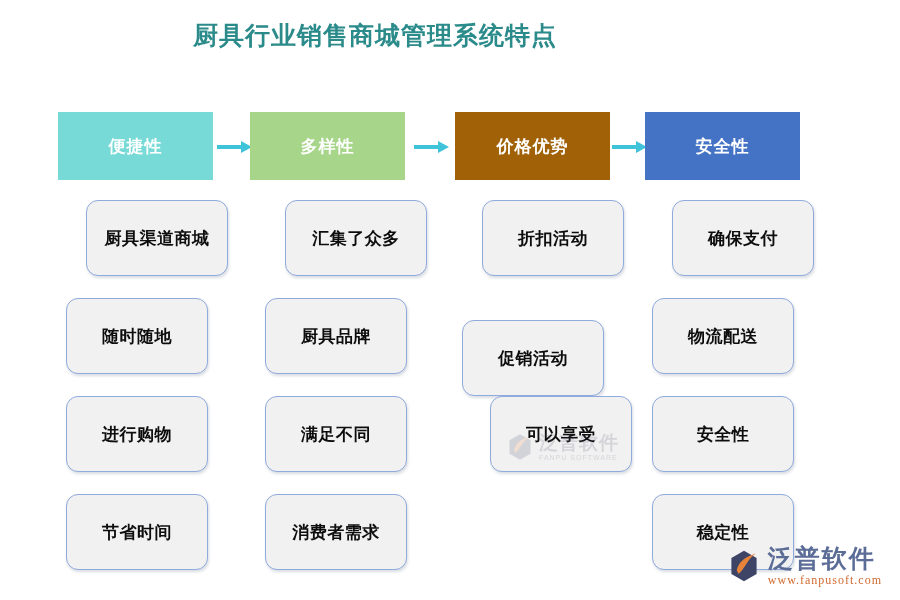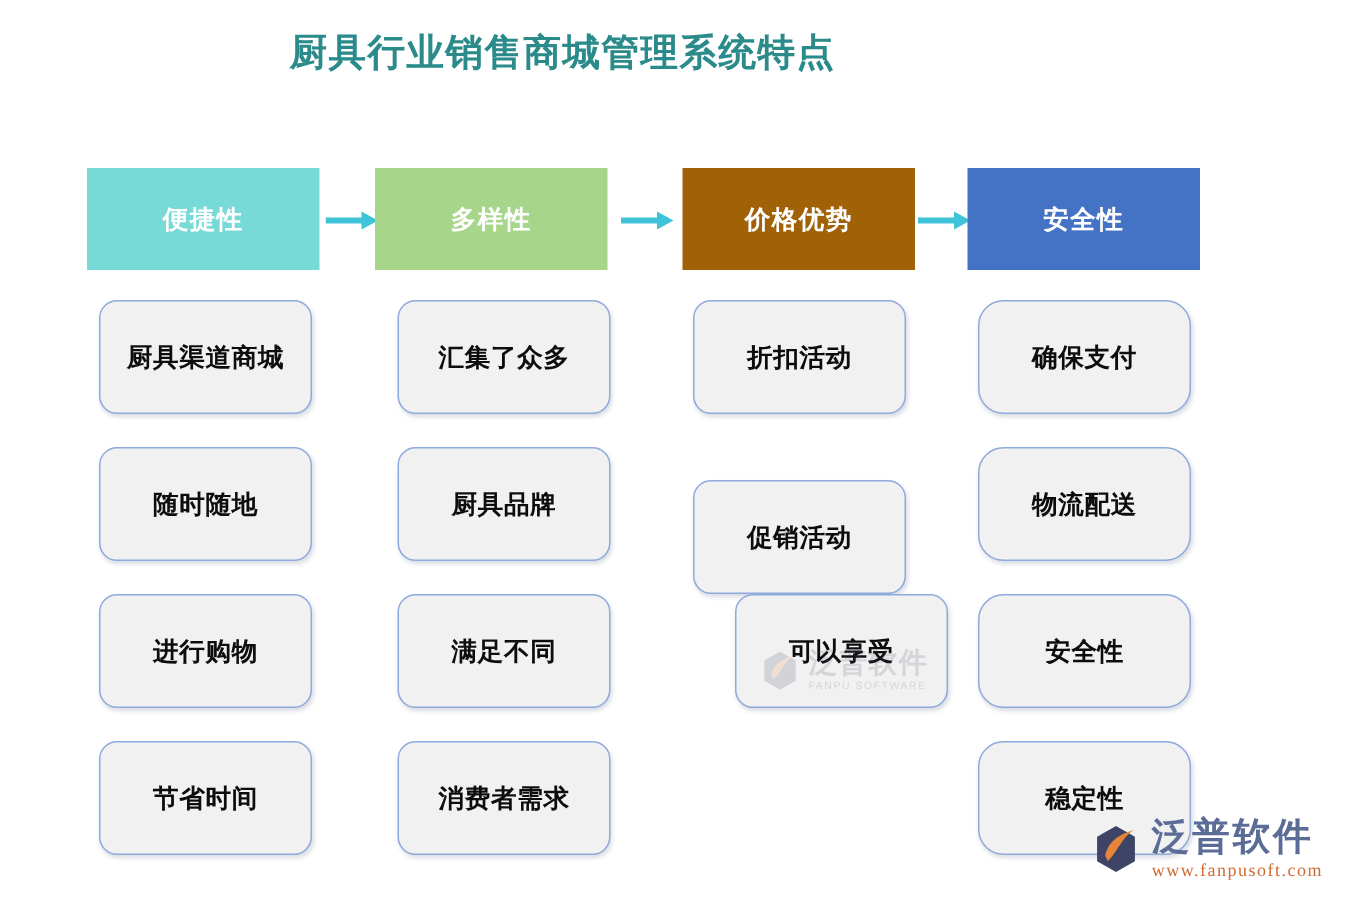--- a/index.html
+++ b/index.html
@@ -96,22 +96,22 @@
     justify-content: center;
     font-size: 17px;
     font-weight: bold;
     color: #0d0d0d;
     letter-spacing: 0.5px;
     text-align: center;
   }
   .col0 { left: 66px; }
   .col1 { left: 265px; }
   .col2 { left: 462px; }
-  .col3 { left: 652px; border-radius: 17px; }
-  .row0 { top: 0px; }
+  .col3 { left: 652px; }
+  .row0 { top: 0px; margin-left: 20px; }
   .row1 { top: 98px; }
   .row2 { top: 196px; }
   .row3 { top: 294px; }
 
   
   .watermark-center {
     position: absolute;
     left: 505px;
     top: 424px;
     width: 150px;

